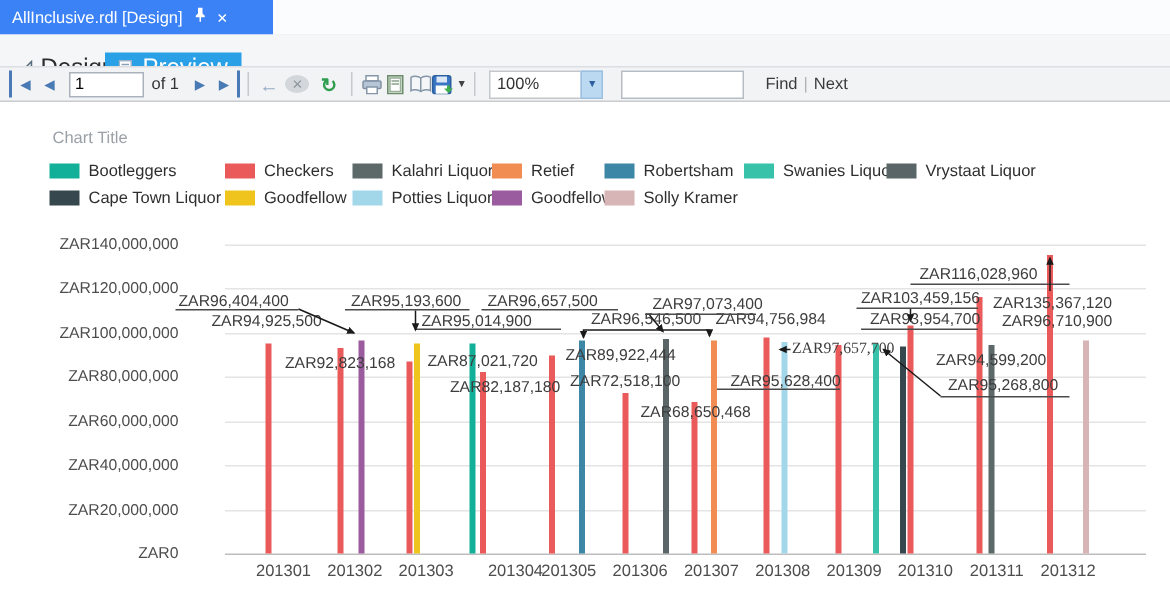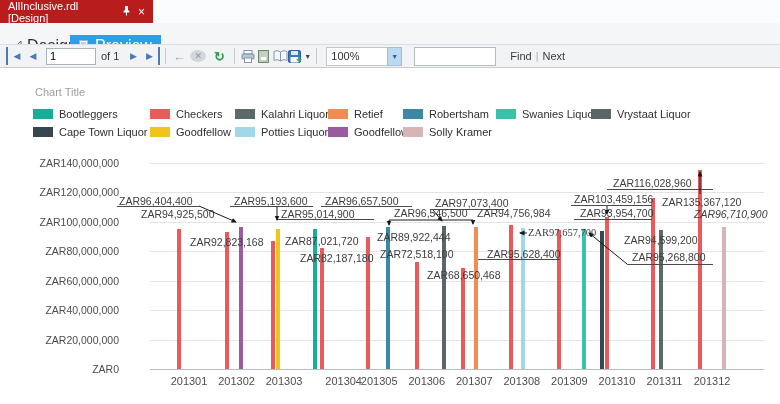--- a/index.html
+++ b/index.html
@@ -1,21 +1,21 @@
 <!DOCTYPE html>
 <html><head>
 <meta charset="utf-8">
 <style>
   html,body{margin:0;padding:0;background:#e8e8e8;}
   #stage{position:relative;width:780px;height:404px;background:#ffffff;overflow:hidden;
          font-family:"Liberation Sans",sans-serif;-webkit-font-smoothing:antialiased;}
   
   #doc-tabbar{position:absolute;left:0;top:0;width:780px;height:23px;background:#fbfcfd;border-bottom:1px solid #e3e5e8;}
   .doc-tab{position:absolute;top:0;height:23px;display:flex;align-items:center;font-size:11px;padding:0 8px;box-sizing:border-box;}
-  .doc-tab.active{left:0;width:153px;background:#b91c1c;color:#ffffff;}
+  .doc-tab.active{left:0;width:182px;background:#3b82f6;color:#ffffff;}
   .doc-tab.inactive{left:153px;color:#333740;background:transparent;}
   .tab-ico{display:inline-block;margin-left:7px;line-height:1;}
   
   #view-tabbar{position:absolute;left:0;top:23px;width:780px;height:21px;background:#f5f6f8;}
   .view-tab{position:absolute;top:12px;height:21px;display:flex;align-items:center;font-size:16px;padding:0 9px;color:#2d2d2d;}
   #tab-design{left:2px;}
   #tab-preview{left:70px;background:#2aa0e6;color:#ffffff;}
   .view-tab .vicon{margin-right:5px;display:inline-flex;}
   
   #toolbar{position:absolute;left:0;top:44px;width:780px;height:22px;background:#f2f3f5;
@@ -268,21 +268,21 @@
       <div class="callout" style="left: 528px; top: 227px; font-family: Liberation Serif, serif;">ZAR97,657,700</div>
       <div class="callout" style="left: 487px; top: 248px;">ZAR95,628,400</div>
       <div class="ul-line" style="left: 478px; top: 259px; width: 82px;"></div>
       <div class="callout" style="left: 574px; top: 193px;">ZAR103,459,156</div>
       <div class="ul-line" style="left: 571px; top: 205px; width: 81px;"></div>
       <div class="callout" style="left: 580px; top: 207px;">ZAR93,954,700</div>
       <div class="ul-line" style="left: 574px; top: 219px; width: 78px;"></div>
       <div class="callout" style="left: 613px; top: 177px;">ZAR116,028,960</div>
       <div class="ul-line" style="left: 607px; top: 189px; width: 106px;"></div>
       <div class="callout" style="left: 662px; top: 196px;">ZAR135,367,120</div>
-      <div class="callout" style="left: 694px; top: 208px; font-style: italic;">ZAR96,710,900</div>
+      <div class="callout" style="left: 668px; top: 208px;">ZAR96,710,900</div>
       <div class="callout" style="left: 624px; top: 234px;">ZAR94,599,200</div>
       <div class="callout" style="left: 632px; top: 251px;">ZAR95,268,800</div>
       <div class="ul-line" style="left: 627px; top: 264px; width: 86px;"></div>
     </div>
   <svg id="leader-svg">
     <defs>
       <marker id="arw" markerWidth="7" markerHeight="7" refX="4.5" refY="2.5" orient="auto">
         <path d="M0,0 L5.5,2.5 L0,5 z" fill="#1a1a1a"></path>
       </marker>
     </defs>

